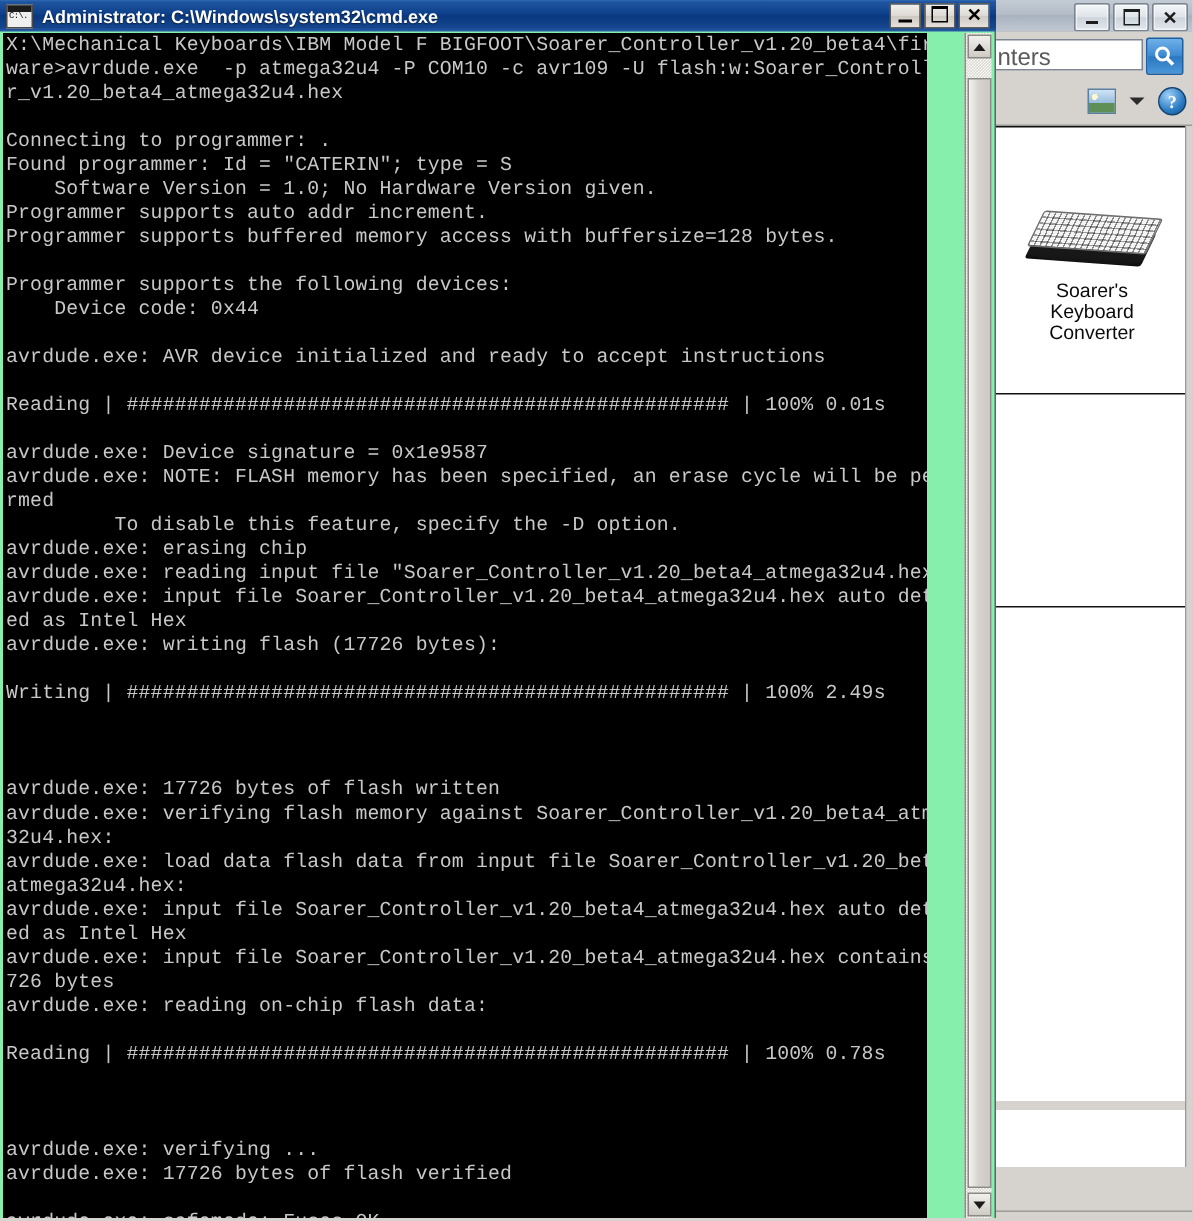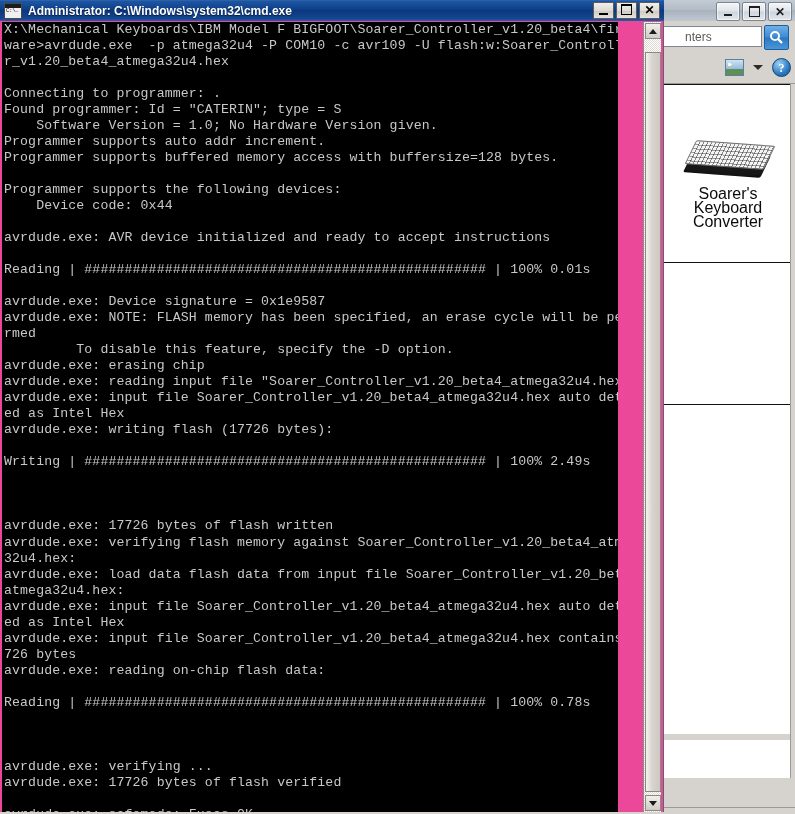--- a/index.html
+++ b/index.html
@@ -77,25 +77,24 @@
     position: absolute;
     left: 2px; top: 5px;
     width: 100px; height: 21px;
     background: #ffffff;
     border: 1px solid #7d8692;
     box-sizing: border-box;
   }
   #explorer-search-text {
     position: absolute;
     left: 2px; top: 3px;
-    font-size: 12px;
+    font-size: 16px;
     color: #5a5a5a;
     font-family: "Liberation Sans", sans-serif;
     white-space: nowrap;
-    margin-left: 20px;
   }
   #explorer-search-icon {
     position: absolute;
     left: 104px; top: 4px;
     width: 23px; height: 23px;
     background: linear-gradient(to bottom, #6fb0e8 0%, #3d8ad2 48%, #2b78c2 52%, #4a96d8 100%);
     border: 1px solid #1d5f9e;
     border-radius: 2px;
     display: flex; align-items: center; justify-content: center;
     cursor: pointer;
@@ -172,21 +171,21 @@
   #exp-group-5 { height: 34px; border-top: none; }
 
   #exp-item {
     position: absolute;
     left: 14px; top: 50px;
     width: 100px;
     text-align: center;
     cursor: pointer;
   }
   #exp-item-label {
-    font-size: 16px;
+    font-size: 13px;
     color: #0b0b0b;
     line-height: 14px;
     font-family: "Liberation Sans", sans-serif;
     margin-top: 4px;
   }
   
   #kbd-icon {
     position: relative;
     width: 90px; height: 48px;
     margin: 0 auto;
@@ -233,21 +232,21 @@
     width: 3px; height: 814px;
     background: linear-gradient(to right, #cfd4da, #aeb5bd);
   }
 
   
   #cmd {
     position: absolute;
     left: 0; top: 0;
     width: 664px;
     height: 814px;
-    background: #ec4899;
+    background: #86efac;
     border-right: 1px solid #5c6470;
     box-sizing: border-box;
   }
   #cmd-titlebar {
     position: absolute;
     left: 0; top: 0;
     width: 664px; height: 21px;
     background: linear-gradient(to bottom, #2f6ab5 0%, #1f55a0 6%, #0d3f8a 45%, #0a387e 50%, #14468f 88%, #2a5fa8 100%);
     display: flex;
     align-items: center;

